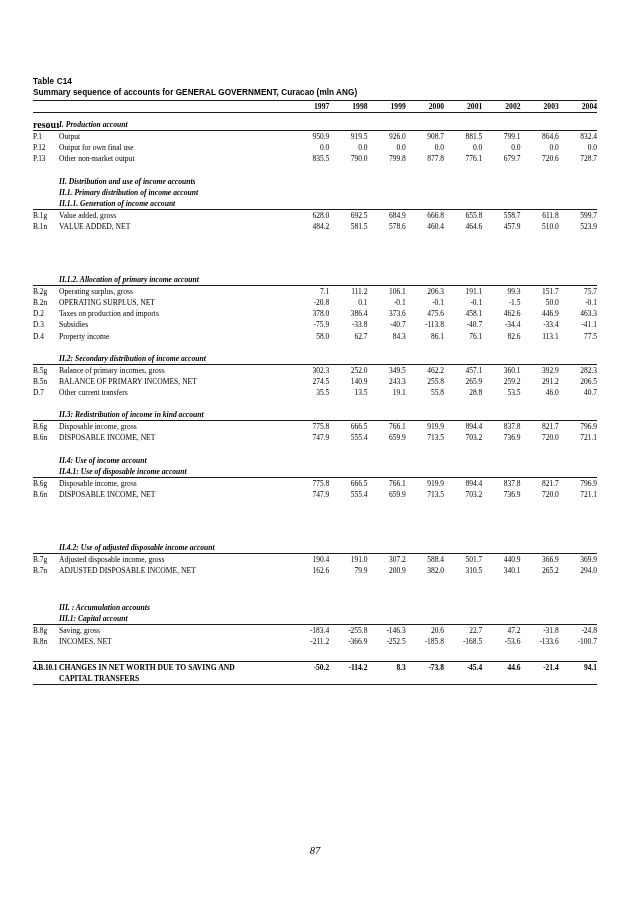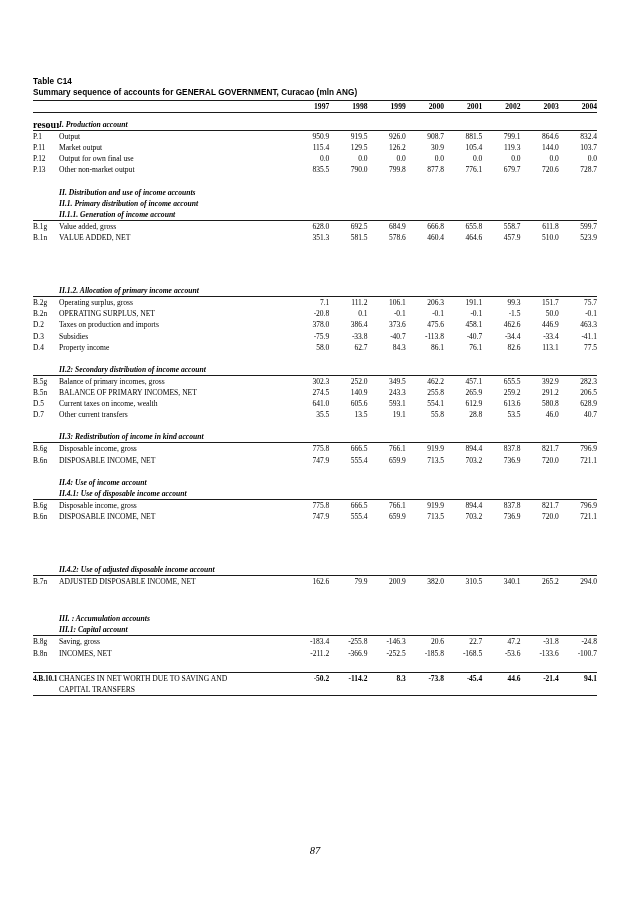--- a/index.html
+++ b/index.html
@@ -117,21 +117,21 @@
   .spacer-s td    { height: 13px; }
 
   
   .tot-code {
     font-weight: bold;
     font-size: 7.4px;
     padding-left: 1px;
     letter-spacing: -0.1px;
   }
   .tot-label {
-    font-weight: normal;
+    font-weight: bold;
     font-size: 7.6px;
   }
   .tot-num {
     text-align: right;
     font-weight: bold;
     font-size: 7.5px;
     padding-right: 3px;
   }
 
   .pagenum {
@@ -198,32 +198,20 @@
           <td class="num">950.9</td>
           <td class="num">919.5</td>
           <td class="num">926.0</td>
           <td class="num">908.7</td>
           <td class="num">881.5</td>
           <td class="num">799.1</td>
           <td class="num">864.6</td>
           <td class="num">832.4</td>
         </tr>
         <tr class="data">
-          <td class="code">P.11</td>
-          <td class="label ind2">Market output</td>
-          <td class="num">115.4</td>
-          <td class="num">129.5</td>
-          <td class="num">126.2</td>
-          <td class="num">30.9</td>
-          <td class="num">105.4</td>
-          <td class="num">119.3</td>
-          <td class="num">144.0</td>
-          <td class="num">103.7</td>
-        </tr>
-        <tr class="data">
           <td class="code">P.12</td>
           <td class="label ind2">Output for own final use</td>
           <td class="num">0.0</td>
           <td class="num">0.0</td>
           <td class="num">0.0</td>
           <td class="num">0.0</td>
           <td class="num">0.0</td>
           <td class="num">0.0</td>
           <td class="num">0.0</td>
           <td class="num">0.0</td>
@@ -269,21 +257,21 @@
           <td class="num">684.9</td>
           <td class="num">666.8</td>
           <td class="num">655.8</td>
           <td class="num">558.7</td>
           <td class="num">611.8</td>
           <td class="num">599.7</td>
         </tr>
         <tr class="data">
           <td class="code">B.1n</td>
           <td class="label ind1">VALUE ADDED, NET</td>
-          <td class="num">351.3</td>
+          <td class="num">484.2</td>
           <td class="num">581.5</td>
           <td class="num">578.6</td>
           <td class="num">460.4</td>
           <td class="num">464.6</td>
           <td class="num">457.9</td>
           <td class="num">510.0</td>
           <td class="num">523.9</td>
         </tr>
 
         <tr class="spacer-tall">
@@ -368,49 +356,37 @@
         </tr>
 
         <tr class="data">
           <td class="code">B.5g</td>
           <td class="label ind1">Balance of primary incomes, gross</td>
           <td class="num">302.3</td>
           <td class="num">252.0</td>
           <td class="num">349.5</td>
           <td class="num">462.2</td>
           <td class="num">457.1</td>
-          <td class="num">655.5</td>
+          <td class="num">360.1</td>
           <td class="num">392.9</td>
           <td class="num">282.3</td>
         </tr>
         <tr class="data">
           <td class="code">B.5n</td>
           <td class="label ind1">BALANCE OF PRIMARY INCOMES, NET</td>
           <td class="num">274.5</td>
           <td class="num">140.9</td>
           <td class="num">243.3</td>
           <td class="num">255.8</td>
           <td class="num">265.9</td>
           <td class="num">259.2</td>
           <td class="num">291.2</td>
           <td class="num">206.5</td>
         </tr>
         <tr class="data">
-          <td class="code">D.5</td>
-          <td class="label ind1">Current taxes on income, wealth</td>
-          <td class="num">641.0</td>
-          <td class="num">605.6</td>
-          <td class="num">593.1</td>
-          <td class="num">554.1</td>
-          <td class="num">612.9</td>
-          <td class="num">613.6</td>
-          <td class="num">580.8</td>
-          <td class="num">628.9</td>
-        </tr>
-        <tr class="data">
           <td class="code">D.7</td>
           <td class="label ind1">Other current transfers</td>
           <td class="num">35.5</td>
           <td class="num">13.5</td>
           <td class="num">19.1</td>
           <td class="num">55.8</td>
           <td class="num">28.8</td>
           <td class="num">53.5</td>
           <td class="num">46.0</td>
           <td class="num">40.7</td>
@@ -494,20 +470,32 @@
         <tr class="spacer-tall">
             <td colspan="10"></td>
           </tr>
 
         <tr class="sec rule-bot">
           <td></td>
           <td class="sectext sec-i2">II.4.2: Use of adjusted disposable income account</td>
           <td colspan="8"></td>
         </tr>
 
+        <tr class="data">
+          <td class="code">B.7g</td>
+          <td class="label ind1">Adjusted disposable income, gross</td>
+          <td class="num">190.4</td>
+          <td class="num">191.0</td>
+          <td class="num">307.2</td>
+          <td class="num">588.4</td>
+          <td class="num">501.7</td>
+          <td class="num">440.9</td>
+          <td class="num">366.9</td>
+          <td class="num">369.9</td>
+        </tr>
         <tr class="data">
           <td class="code">B.7n</td>
           <td class="label ind1">ADJUSTED DISPOSABLE INCOME, NET</td>
           <td class="num">162.6</td>
           <td class="num">79.9</td>
           <td class="num">200.9</td>
           <td class="num">382.0</td>
           <td class="num">310.5</td>
           <td class="num">340.1</td>
           <td class="num">265.2</td>

